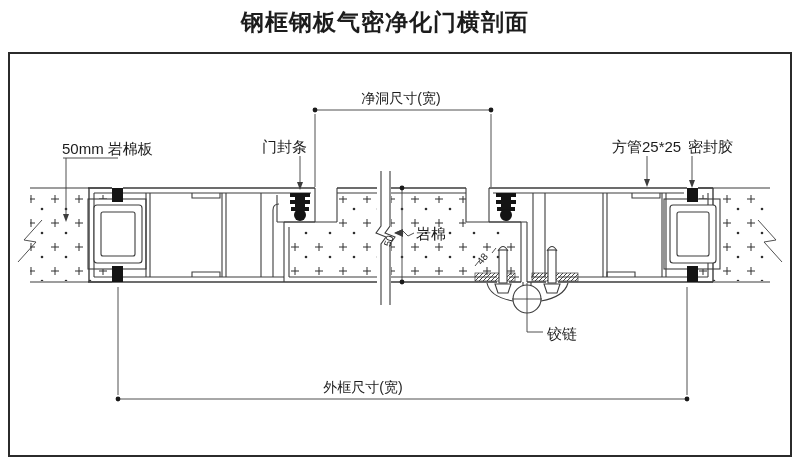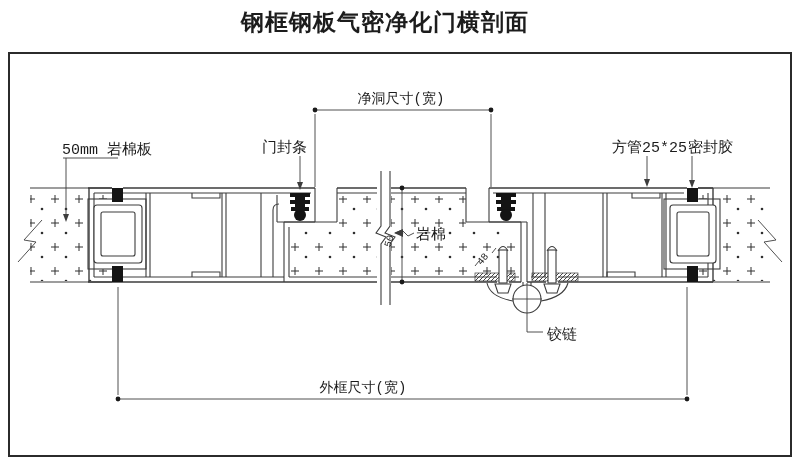--- a/index.html
+++ b/index.html
@@ -1,20 +1,20 @@
 <!DOCTYPE html>
 <html style="--line: #3d3d3d; --ink: #1c1c1c; --seal: #141414; --border: #2b2b2b; --bg: #ffffff;"><head>
 <meta charset="utf-8">
 <style>
   :root{
     --line:#3d3d3d; --ink:#1c1c1c; --seal:#141414; --border:#2b2b2b; --bg:#ffffff;
   }
   html,body{margin:0;padding:0;background:var(--bg);}
   .page{position:relative;width:800px;height:464px;background:var(--bg);overflow:hidden;
-        font-family:Liberation Mono, monospace;}
+        font-family:Liberation Sans, sans-serif;}
   svg{position:absolute;left:0;top:0;}
   .ln{stroke:var(--line);fill:none;stroke-width:1.1;}
   .ln2{stroke:var(--line);fill:none;stroke-width:1.4;}
   .thin{stroke:var(--line);fill:none;stroke-width:0.9;}
   .dark{fill:var(--seal);stroke:none;}
   .white{fill:#ffffff;stroke:none;}
   .whiteln{fill:#ffffff;stroke:var(--line);stroke-width:1.1;}
   .dot{fill:#1a1a1a;stroke:none;}
   .arrow{fill:var(--line);stroke:none;}
   text{fill:var(--ink);}

